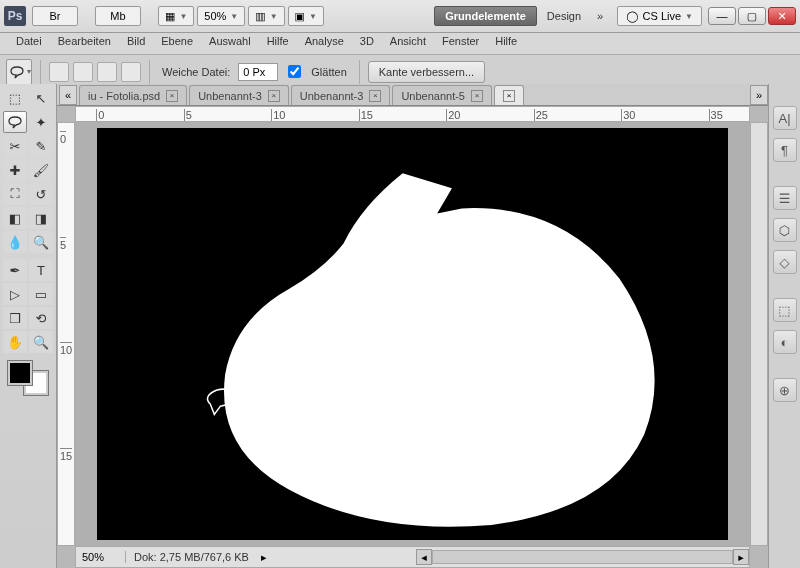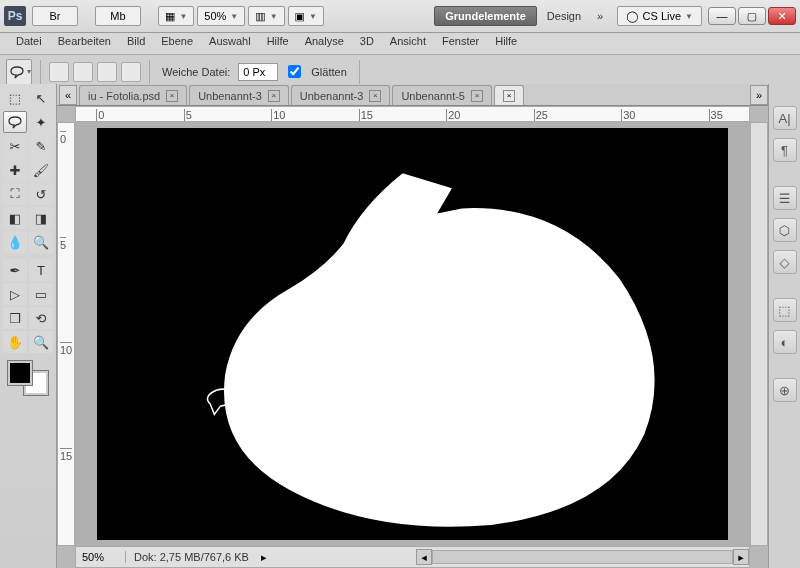--- a/index.html
+++ b/index.html
@@ -130,20 +130,21 @@
   <div class="mini-btn"></div>
   <div class="mini-btn"></div>
   <div class="mini-btn"></div>
   <div class="mini-btn"></div>
   <div class="sep"></div>
   <span class="opt-label">Weiche Datei:</span>
   <input class="opt-input" value="0 Px" style="">
   <input type="checkbox" checked="" style="">
   <span class="opt-label">Glätten</span>
   <div class="sep"></div>
+  <button class="opt-btn">Kante verbessern...</button>
 </div>
 
 <div class="main">
 
   <div class="toolbox">
     <div class="trow">
         <div class="tool">⬚</div>
         <div class="tool">↖</div>
       </div>
     <div class="trow">

